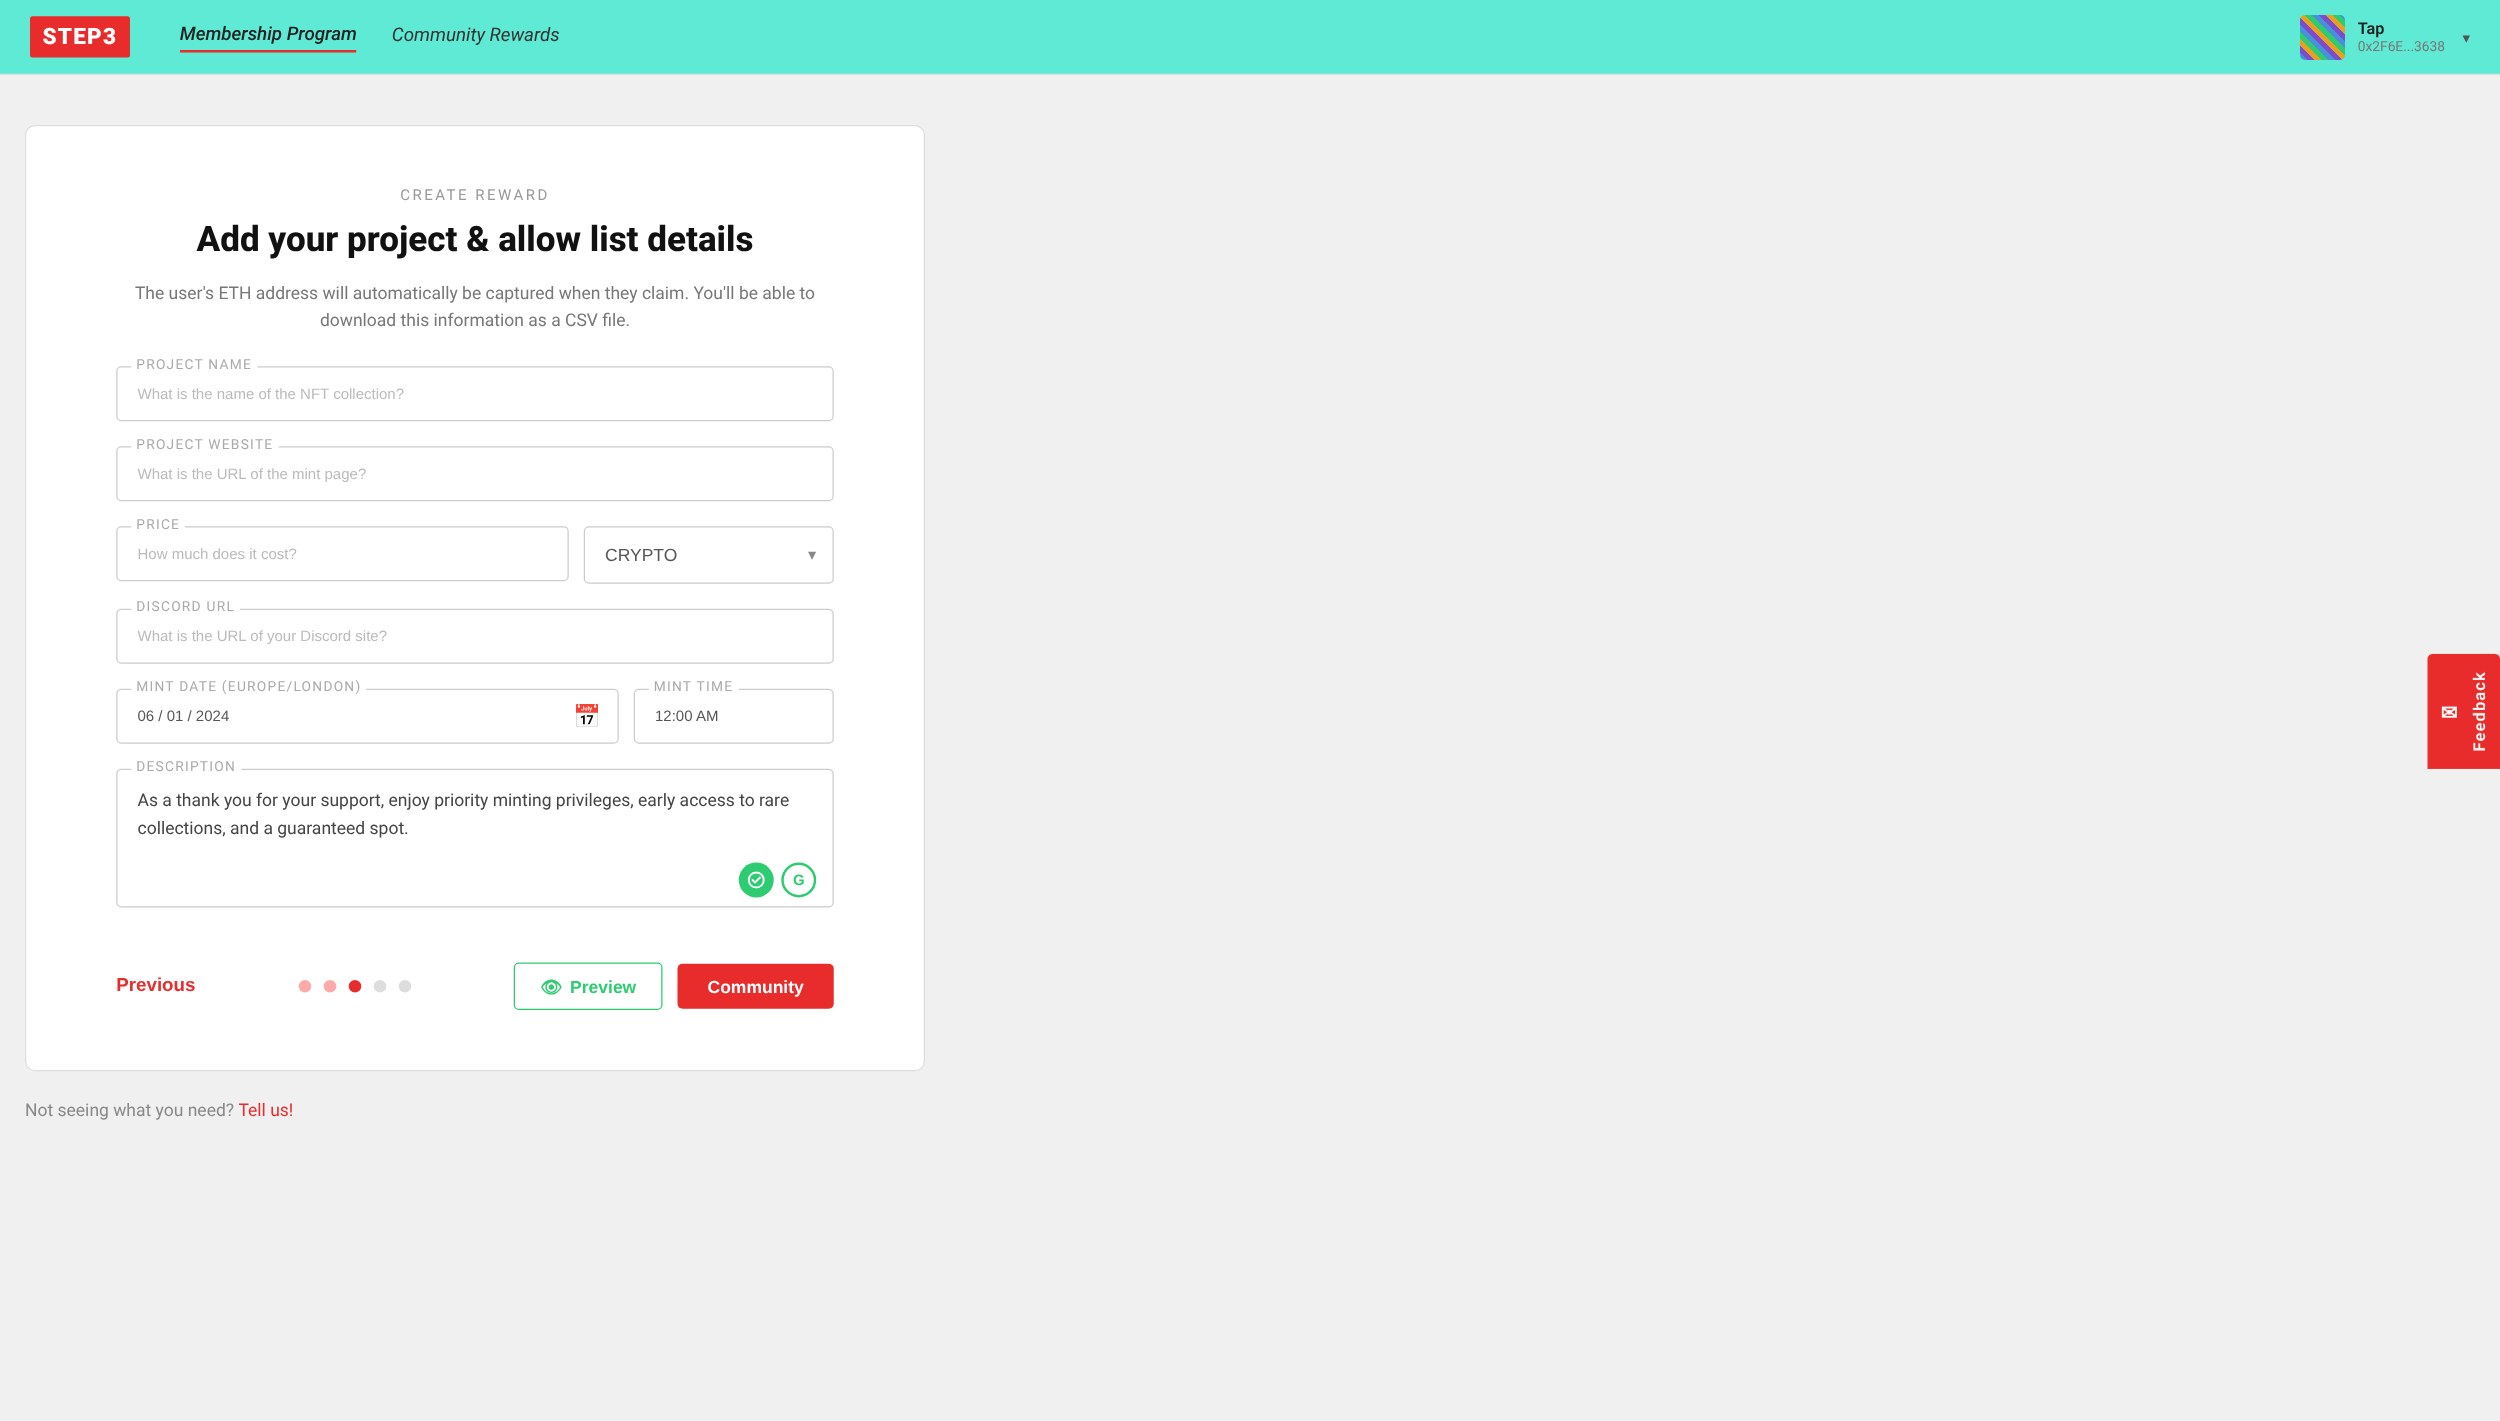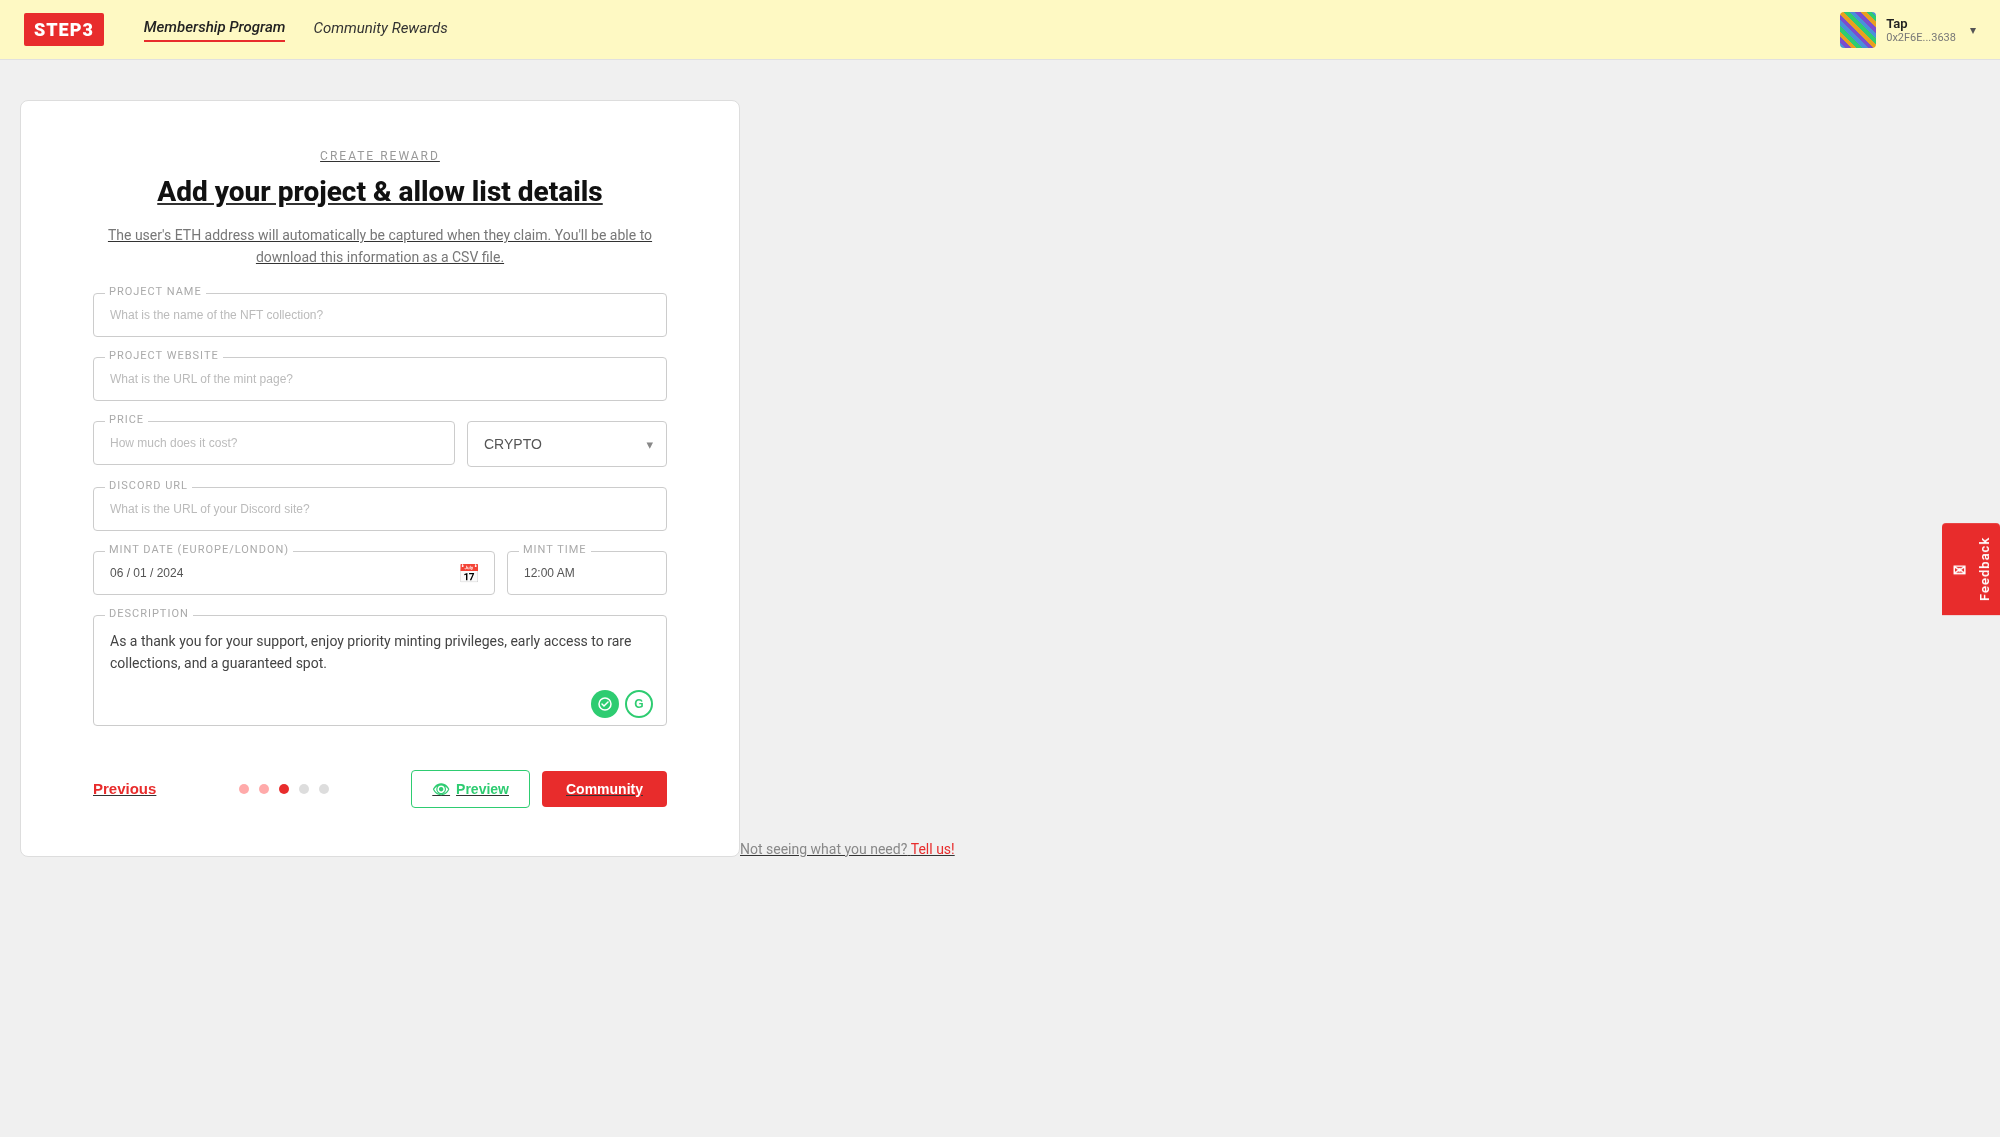--- a/index.html
+++ b/index.html
@@ -5,21 +5,21 @@
     * { box-sizing: border-box; margin: 0; padding: 0; }
     body {
       font-family: -apple-system, BlinkMacSystemFont, 'Segoe UI', Roboto, sans-serif;
       background: #f0f0f0;
       min-height: 1137px;
       color: #333;
     }
 
     
     .header {
-      background: #fef9c3;
+      background: #5eead4;
       border-bottom: 1px solid #e0e0e0;
       height: 60px;
       display: flex;
       align-items: center;
       padding: 0 24px;
       position: relative;
       z-index: 10;
     }
     .logo-container {
       display: flex;
@@ -97,23 +97,22 @@
     .wallet-chevron {
       color: #555;
       font-size: 12px;
       margin-left: 4px;
     }
 
     
     .page-content {
       padding: 40px 20px 60px;
       display: flex;
-      flex-direction: row;
-      align-items: flex-end;
-      text-decoration: underline;
+      flex-direction: column;
+      align-items: flex-start;
     }
 
     
     .card {
       background: #fff;
       border: 1px solid #ddd;
       border-radius: 8px;
       width: 720px;
       max-width: 100%;
       padding: 48px 72px 48px;

